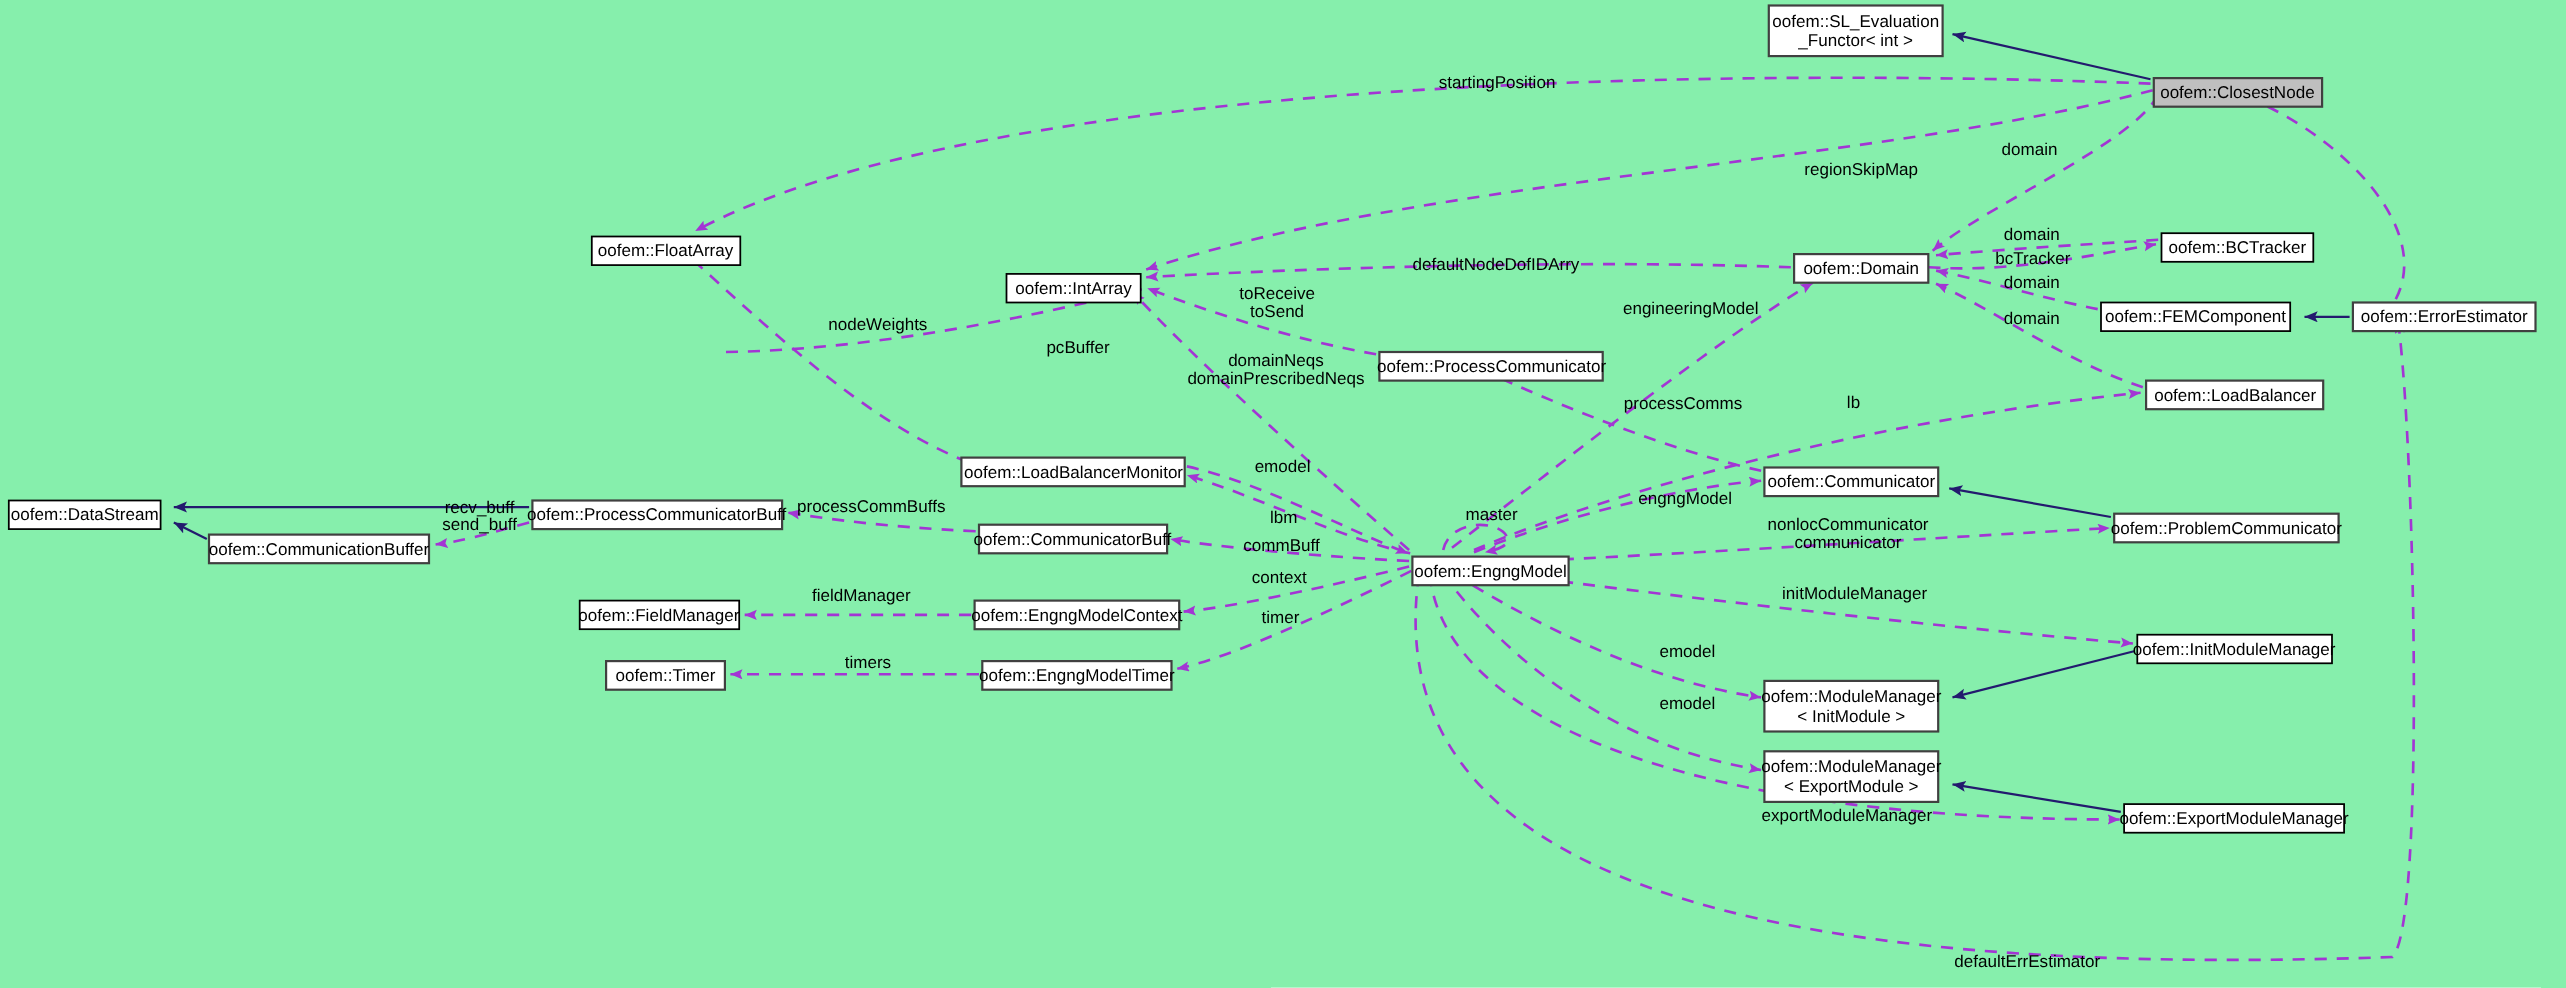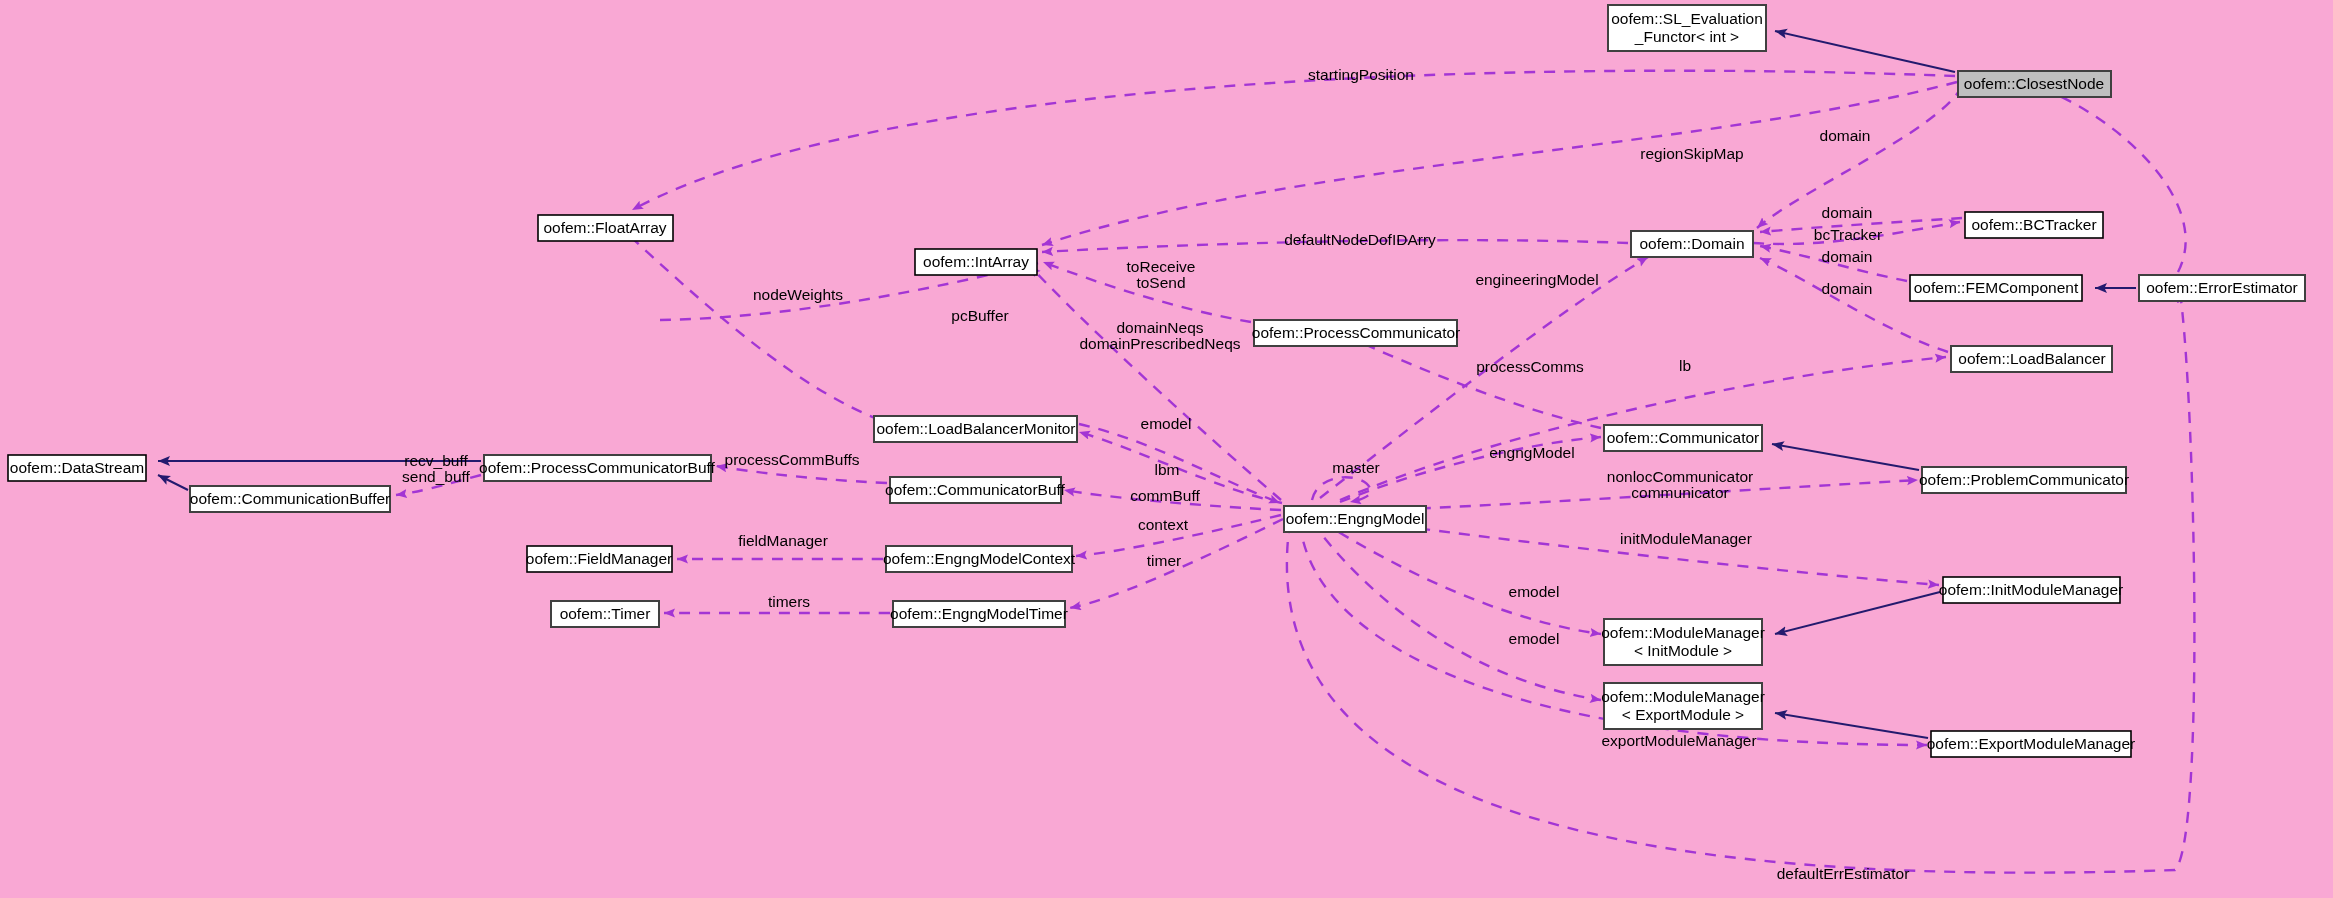--- a/index.html
+++ b/index.html
@@ -4,21 +4,21 @@
 <style>
   html, body {
     margin: 0;
     padding: 0;
     background: #ffffff;
   }
   #diagram-root {
     position: relative;
     width: 2333px;
     height: 898px;
-    background: #f9a8d4;
+    background: #86efac;
     font-family: "Liberation Sans", sans-serif;
     overflow: hidden;
   }
   svg#graph {
     position: absolute;
     left: 0;
     top: 0;
     width: 2333px;
     height: 898px;
     display: block;

